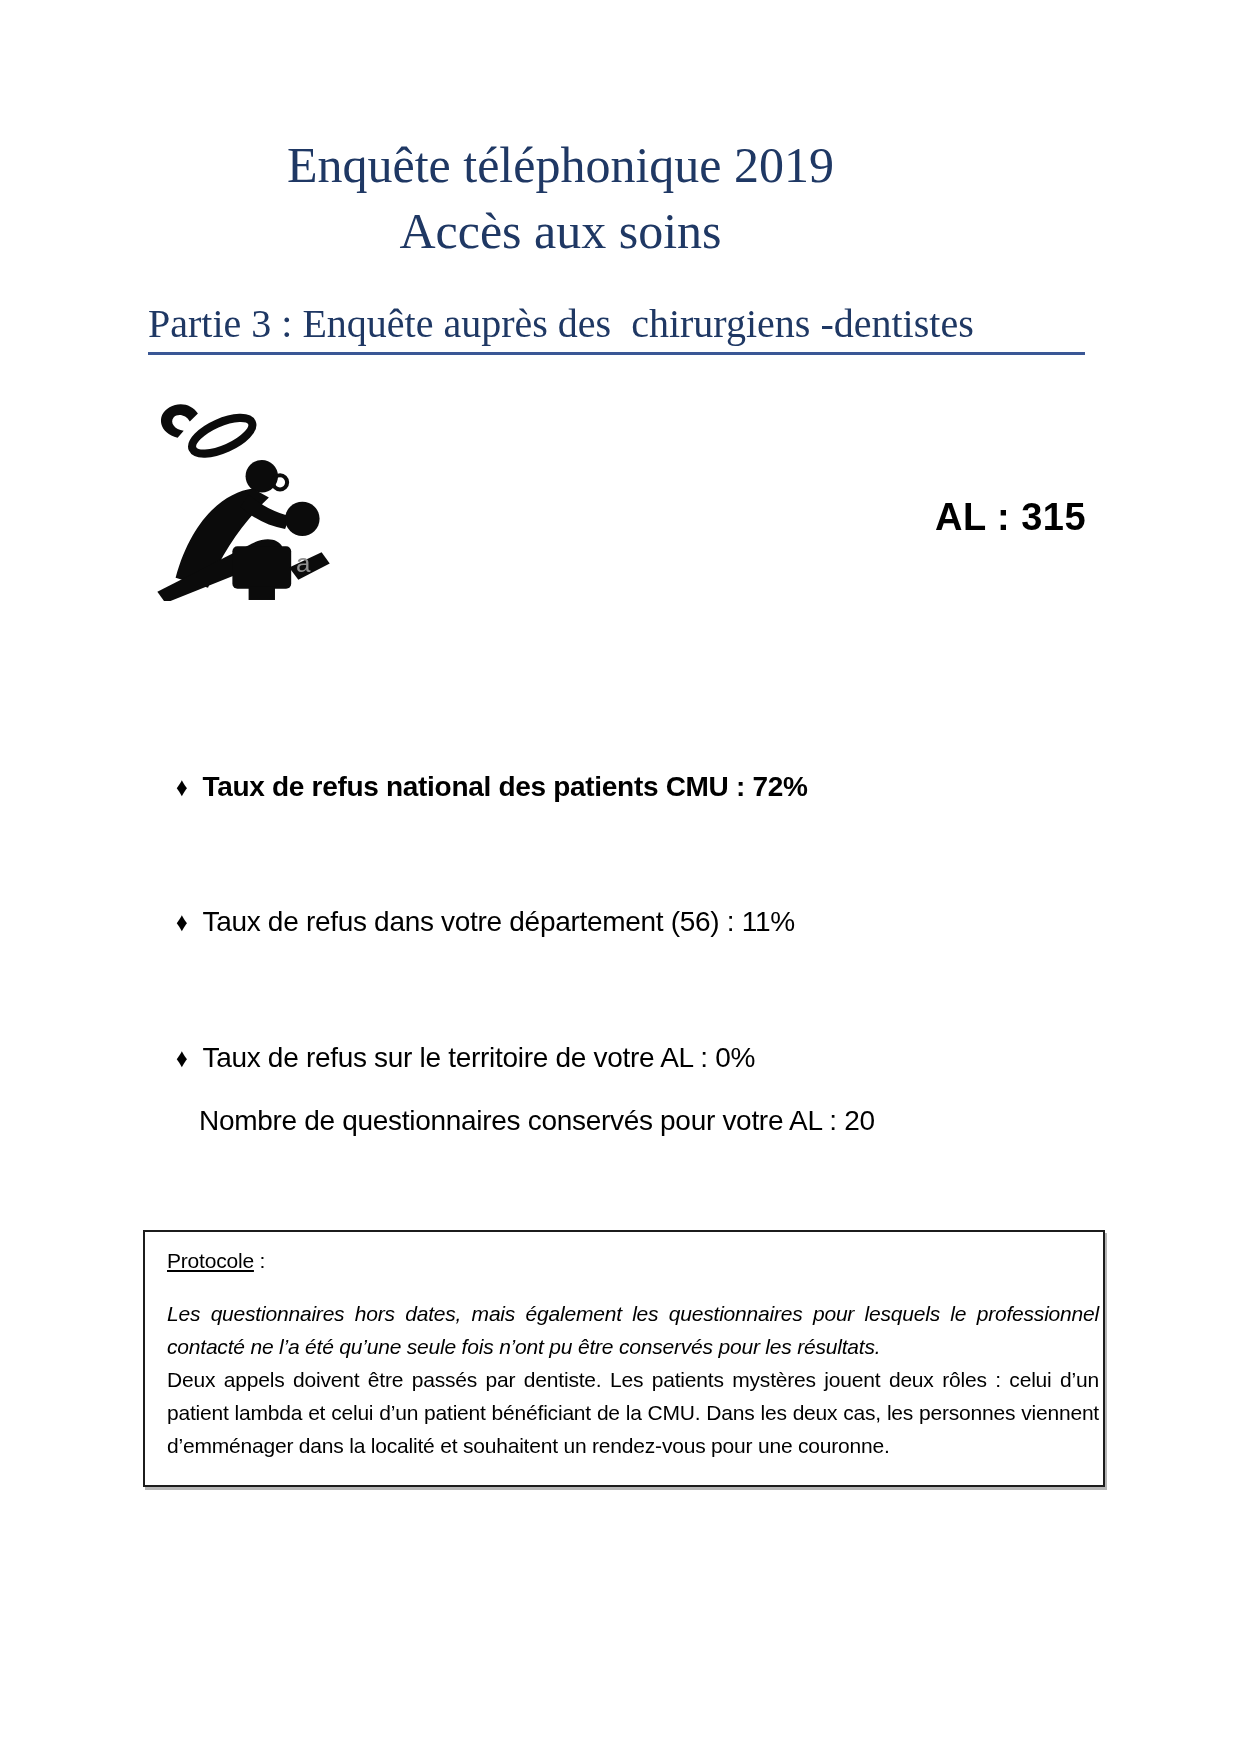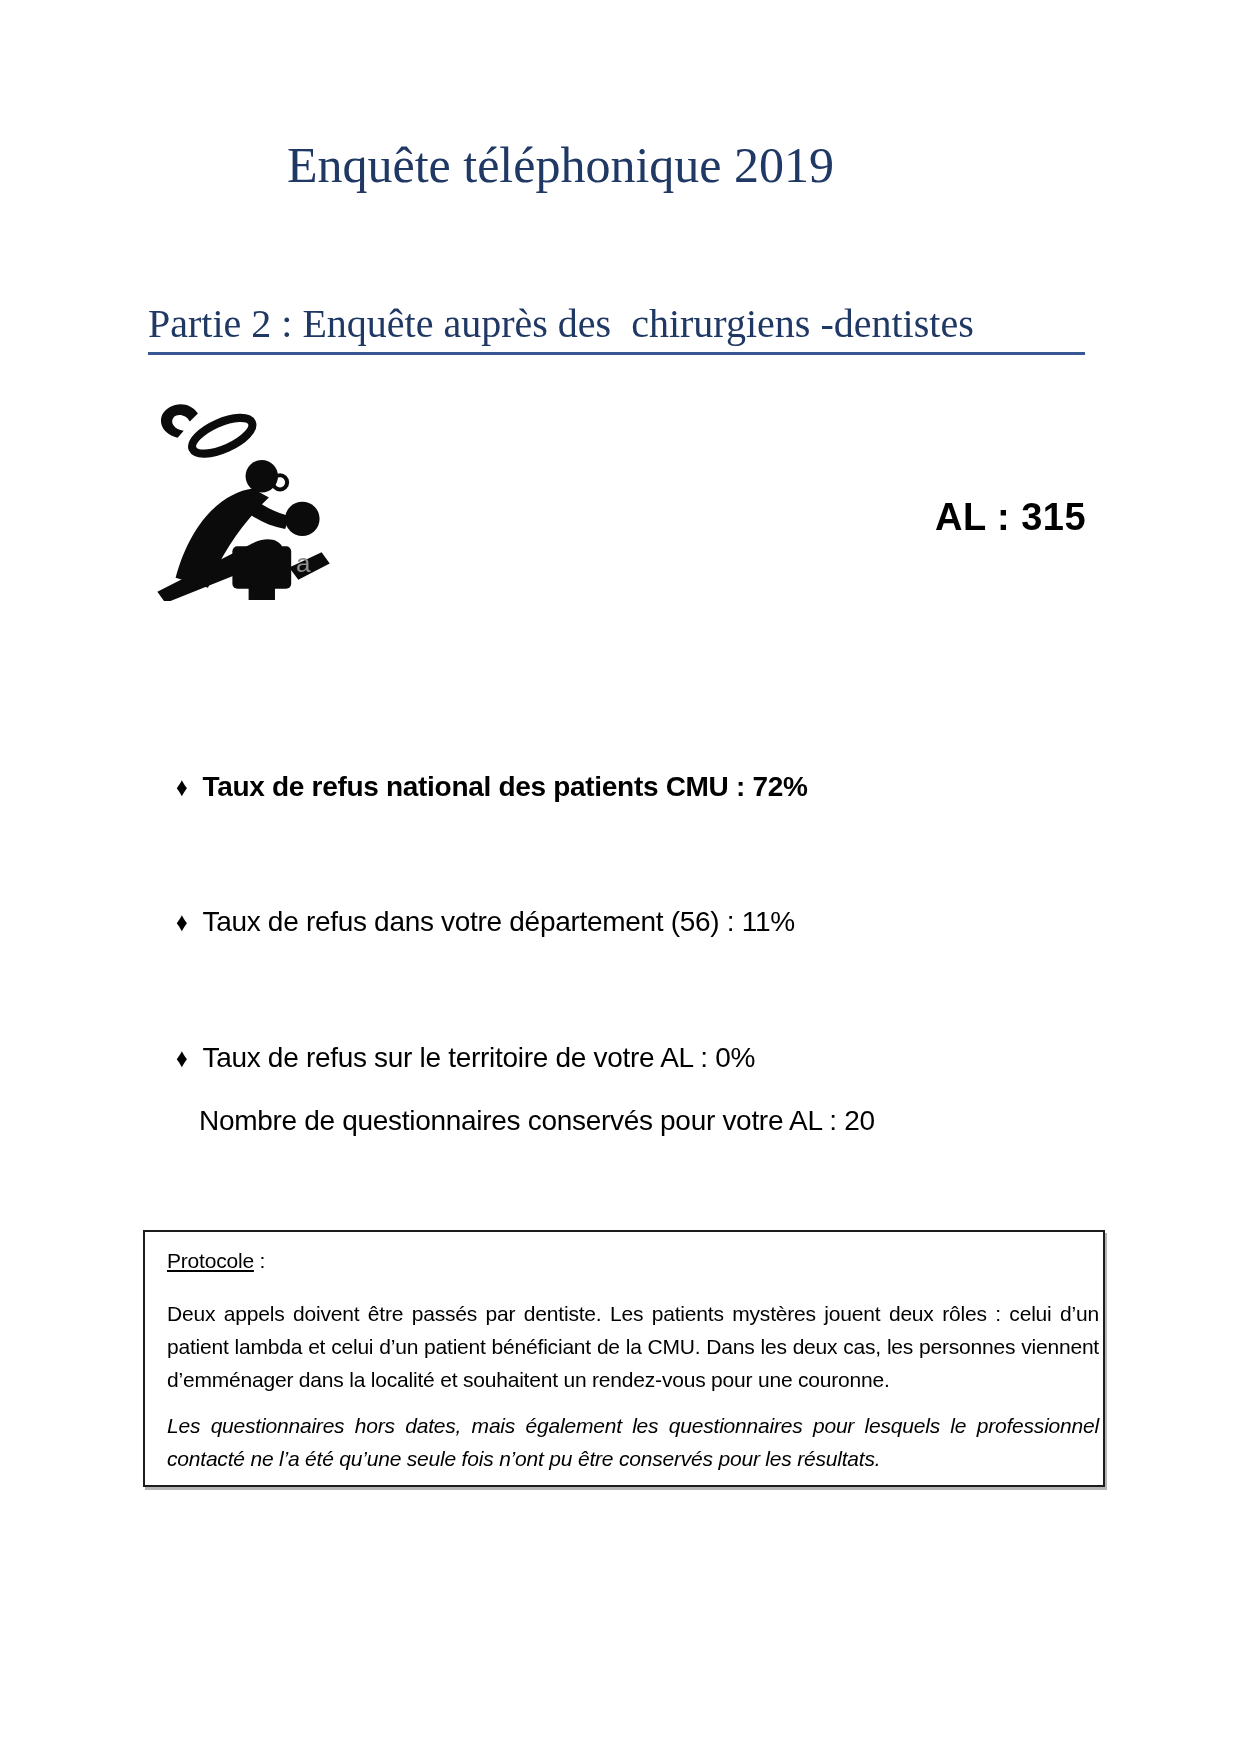--- a/index.html
+++ b/index.html
@@ -90,23 +90,24 @@
   .protocol-heading { margin: 0 0 20px 0; }
   .protocol-heading .u { text-decoration: underline; }
   .protocol-para { margin: 0 0 13px 0; text-align: justify; }
   .protocol-para.italic { font-style: italic; margin-bottom: 0; }
 </style>
 </head>
 <body>
 
 <div class="title-block">
   <div>Enquête téléphonique 2019</div>
+  <div>Accès aux soins</div>
 </div>
 
-<div class="section-heading">Partie 2 : Enquête auprès des  chirurgiens -dentistes</div>
+<div class="section-heading">Partie 3 : Enquête auprès des  chirurgiens -dentistes</div>
 <div class="heading-rule"></div>
 
 <div class="dentist-art">
   <svg viewBox="0 0 185 215" width="190" height="218" aria-hidden="true">
     <g fill="#0b0b0b" stroke="none">
 
       <path d="M30 54 C12 50 8 32 22 24 C32 18 44 21 50 30 L42 38 C38 31 30 30 26 34 C22 39 27 46 36 47 Z"></path>
 
       <ellipse cx="74" cy="52" rx="32" ry="13" fill="none" stroke="#0b0b0b" stroke-width="8" transform="rotate(-24 74 52)"></ellipse>
 
@@ -148,15 +149,15 @@
   <span class="diamond">♦</span>
   <span>Taux de refus sur le territoire de votre AL : 0%</span>
 </div>
 
 <div class="note-line">Nombre de questionnaires conservés pour votre AL : 20</div>
 
 <div class="protocol-box">
   <p class="protocol-heading">
     <span class="u">Protocole</span><span> :</span>
   </p>
+  <p class="protocol-para italic">Les questionnaires hors dates, mais également les questionnaires pour lesquels le professionnel contacté ne l’a été qu’une seule fois n’ont pu être conservés pour les résultats.</p>
   <p class="protocol-para">Deux appels doivent être passés par dentiste. Les patients mystères jouent deux rôles : celui d’un patient lambda et celui d’un patient bénéficiant de la CMU. Dans les deux cas, les personnes viennent d’emménager dans la localité et souhaitent un rendez-vous pour une couronne.</p>
-  <p class="protocol-para italic">Les questionnaires hors dates, mais également les questionnaires pour lesquels le professionnel contacté ne l’a été qu’une seule fois n’ont pu être conservés pour les résultats.</p>
 </div>
 
 </body></html>

